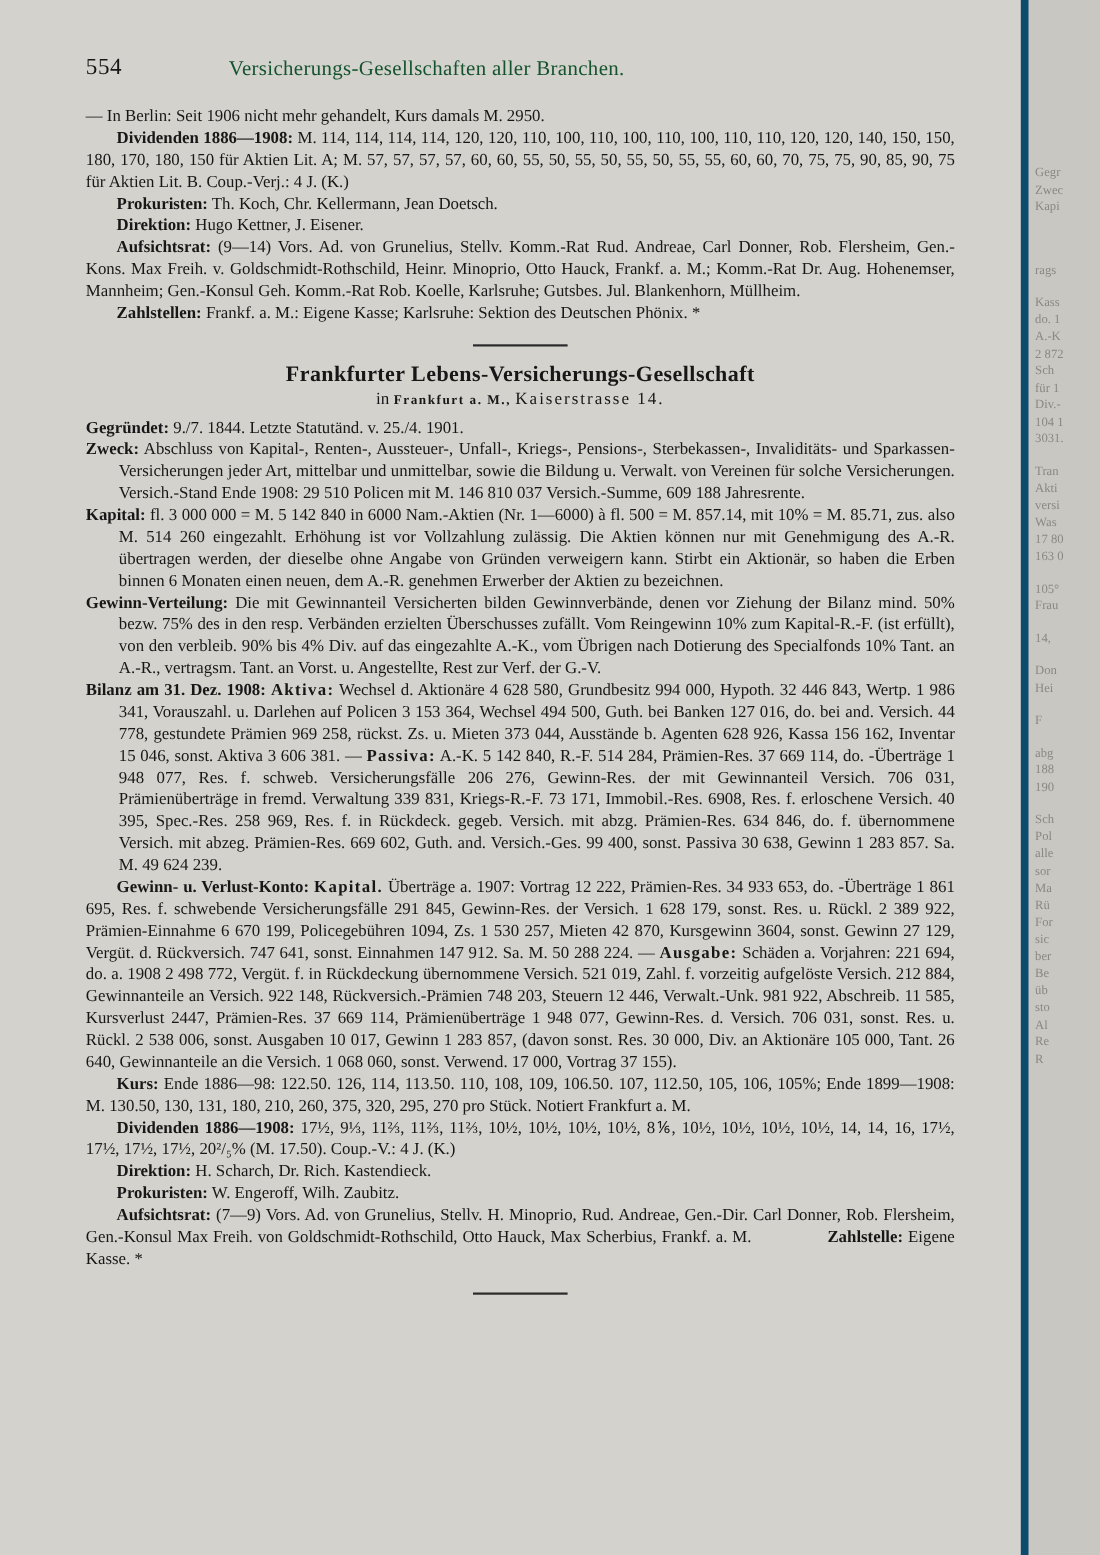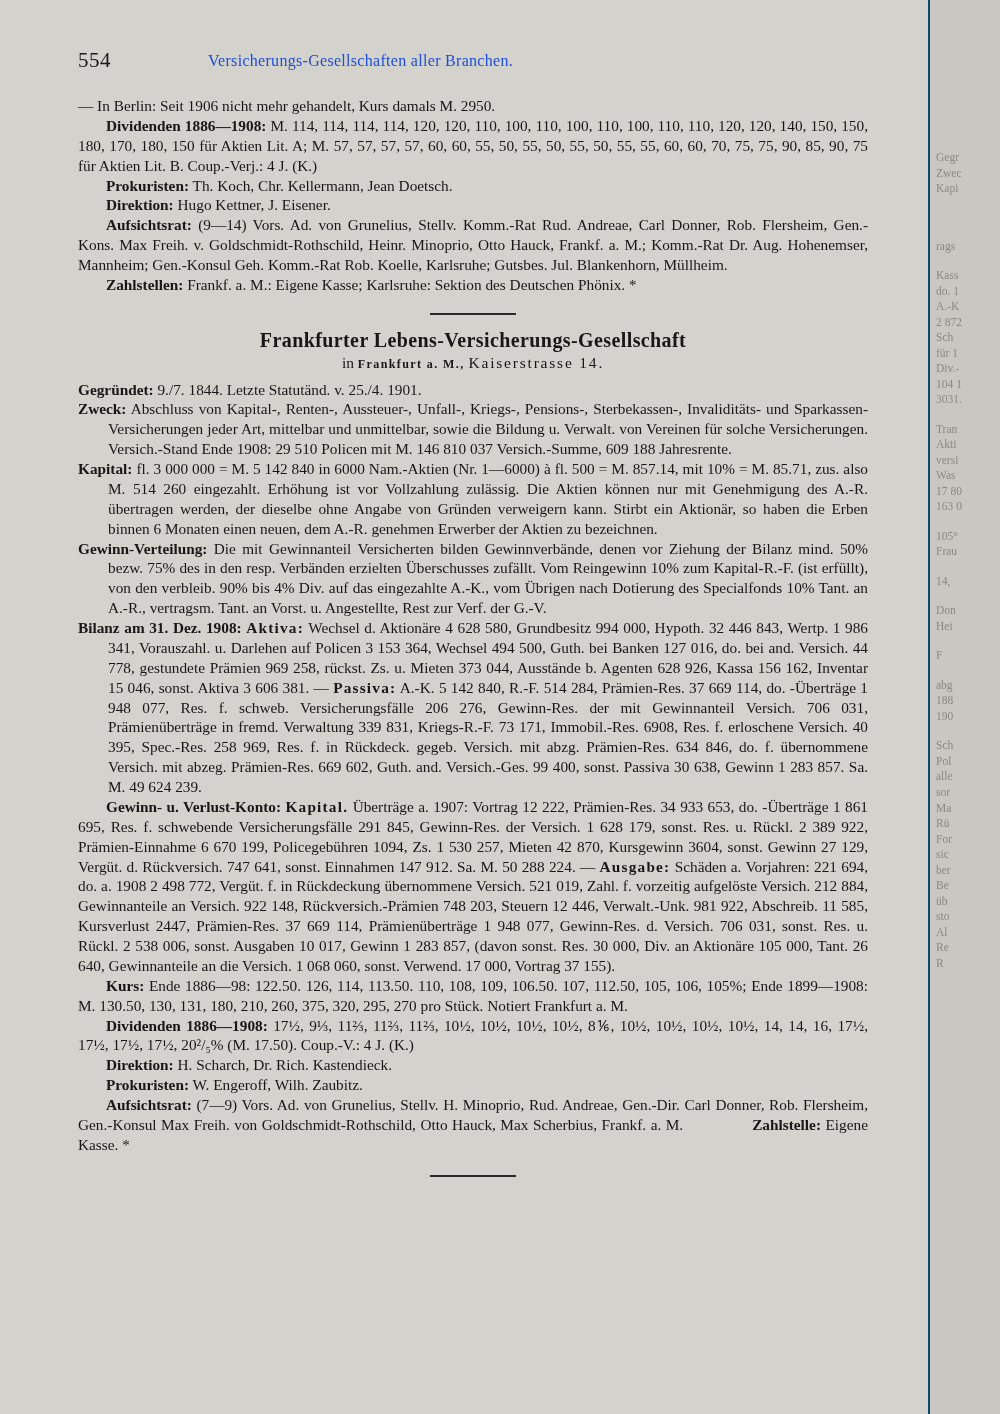--- a/index.html
+++ b/index.html
@@ -29,21 +29,21 @@
     background: #d4d2cd;
   }
   
   .facing-page {
     position: absolute;
     right: 0;
     top: 0;
     width: 72px;
     height: 1414px;
     background: #c9c7c1;
-    border-left: 2px solid #0c4a6e;
+    border-left: 7px solid #0c4a6e;
     overflow: hidden;
     color: #8a8882;
     font-size: 11.5px;
     line-height: 1.35;
     padding: 150px 4px 0 6px;
     box-sizing: border-box;
     filter: blur(0.4px);
   }
   .facing-page div { white-space: nowrap; }
   .facing-gap { height: 14px; }
@@ -66,23 +66,23 @@
     position: absolute;
     left: 0;
     top: 0;
     font-size: 21px;
     letter-spacing: 0.5px;
   }
   .runtitle {
     position: absolute;
     left: 130px;
     top: 4px;
-    font-size: 16px;
+    font-size: 19px;
     letter-spacing: 0.3px;
-    color: #1d4ed8;
+    color: #14532d;
   }
 
   
   .body {
     margin-top: 8px;
     font-size: 15.3px;
     line-height: 1.30;
     text-align: justify;
     text-justify: inter-word;
   }

